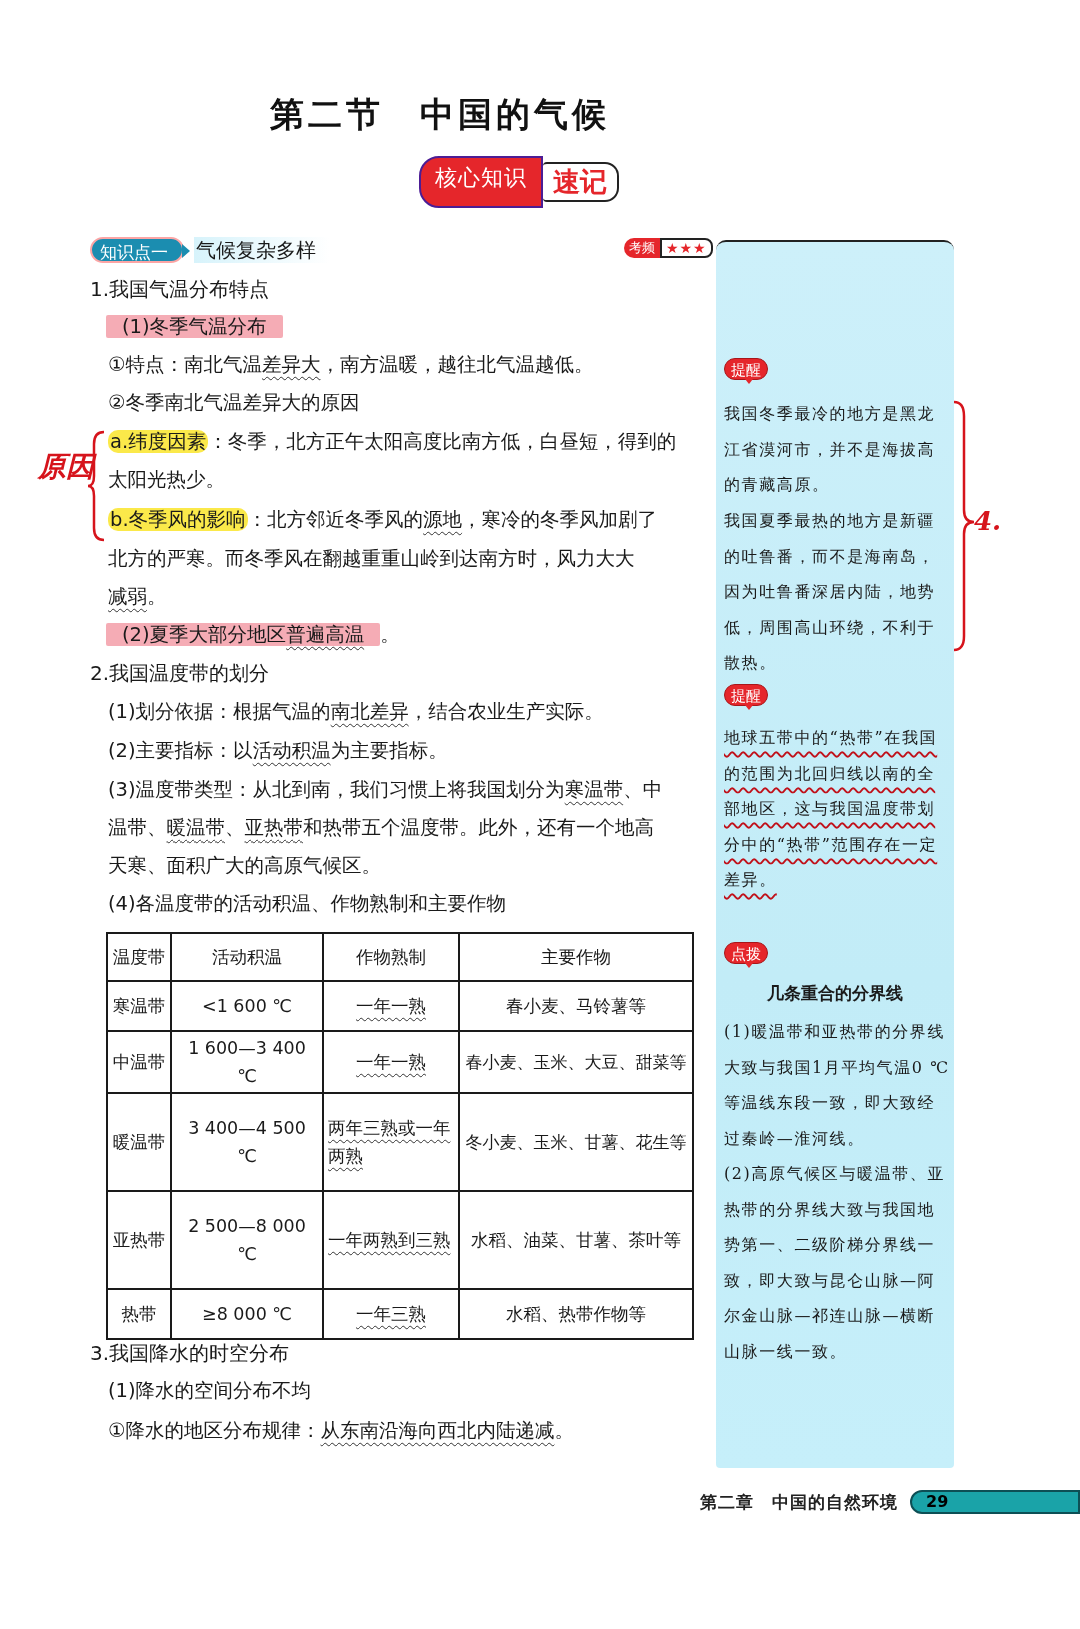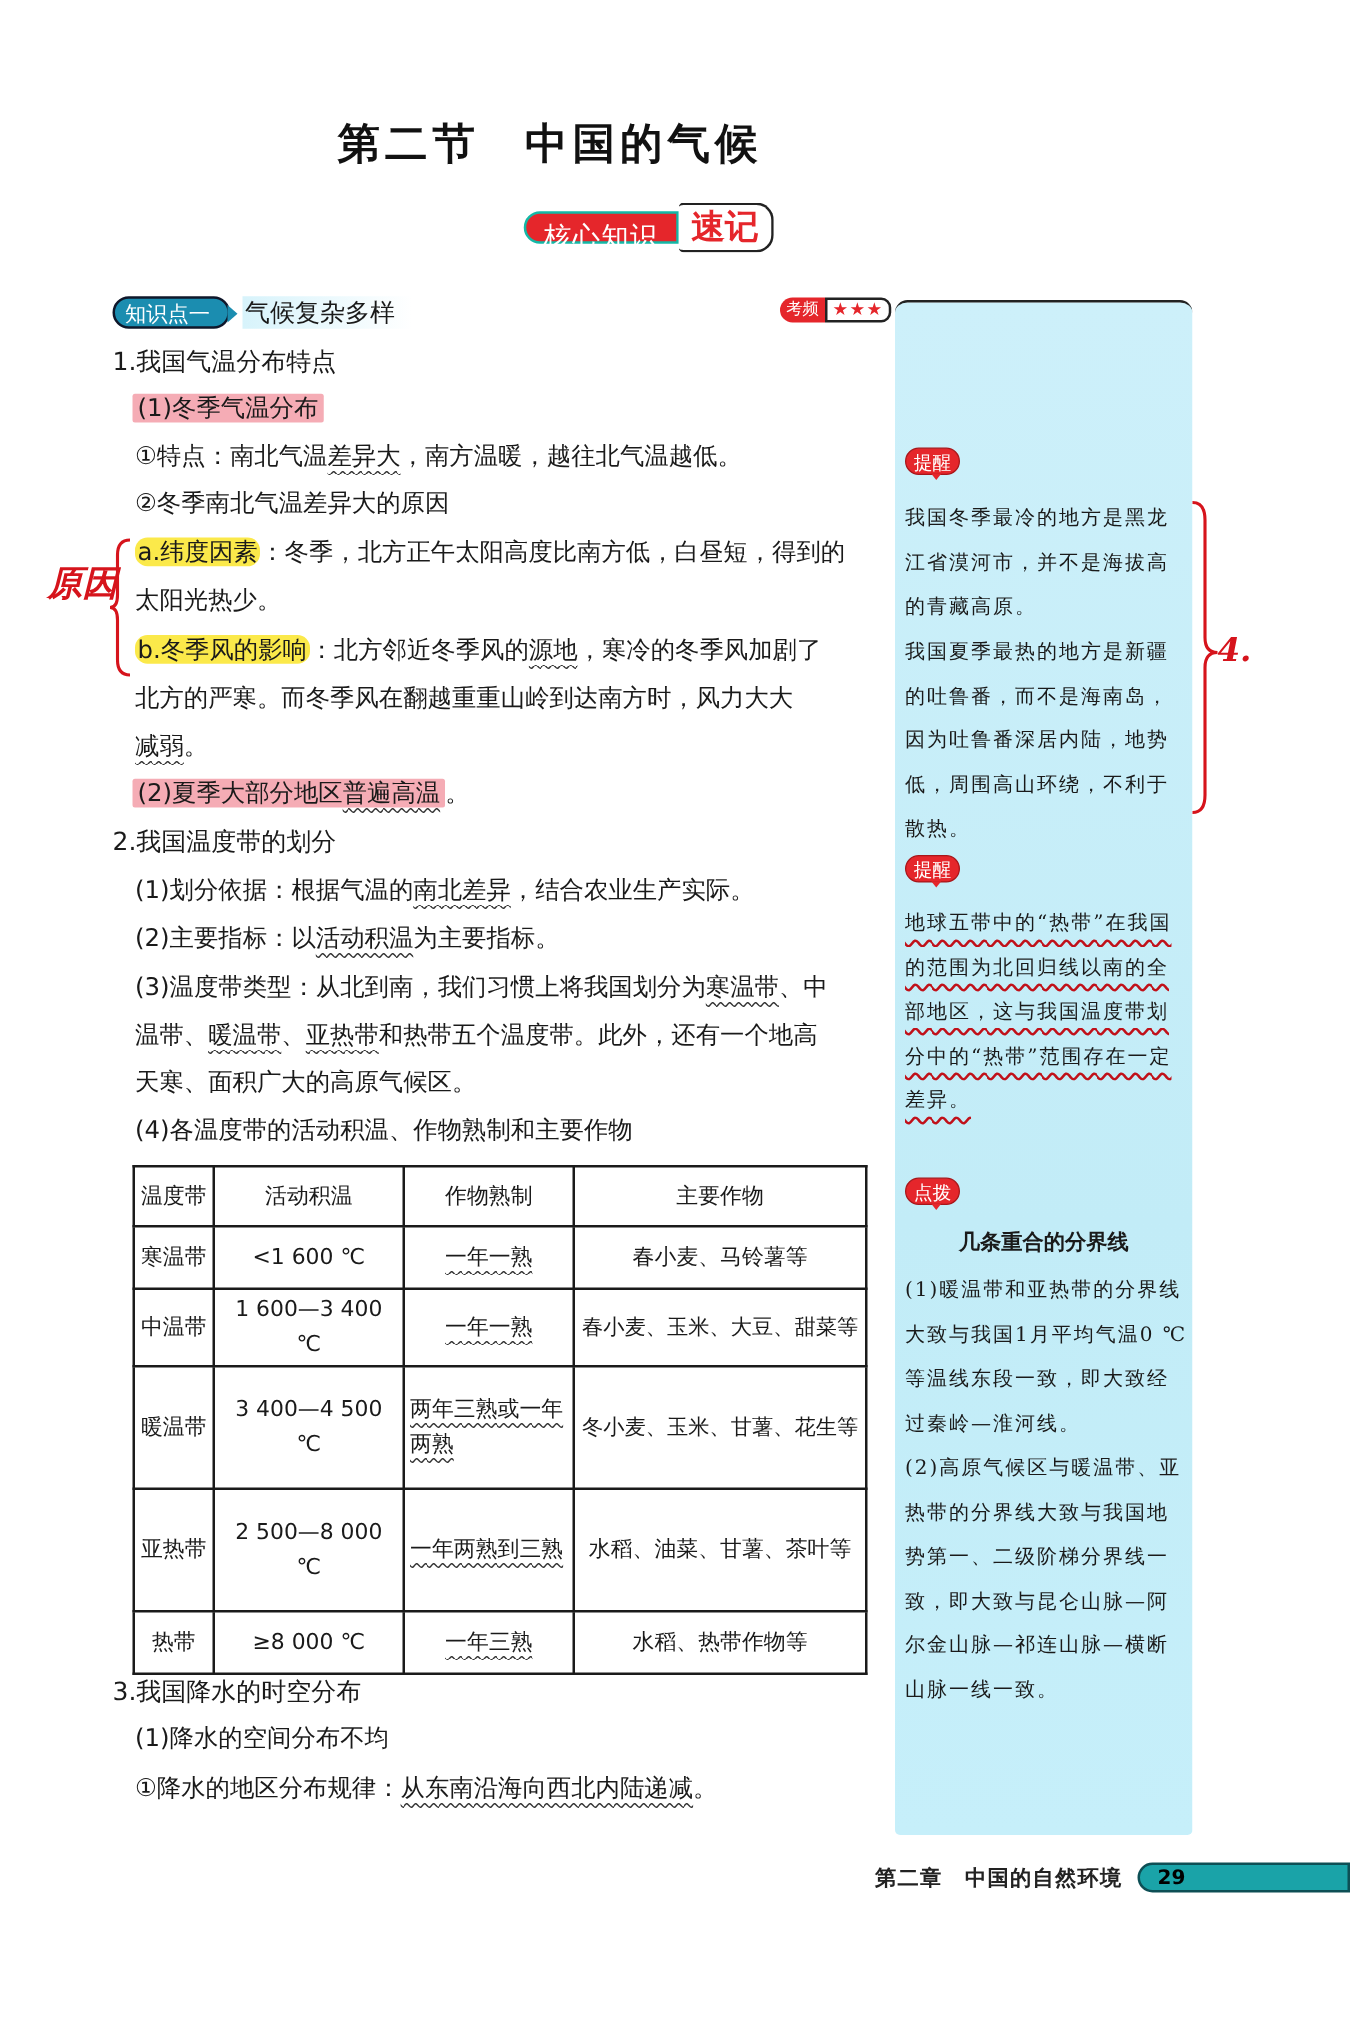--- a/index.html
+++ b/index.html
@@ -7,37 +7,37 @@
   body { position: relative; font-family: "DejaVu Sans", "Liberation Sans", sans-serif; color: #1a1a1a; }
 
   .abs { position: absolute; }
 
   
   .page-title { left: 0; width: 880px; top: 92px; text-align: center; font-family: "DejaVu Serif", "Liberation Serif", serif; font-weight: bold; font-size: 34px; letter-spacing: 4px; color: #111; }
   .page-title .gap { display: inline-block; width: 36px; }
 
   
   .core-badge { top: 162px; left: 419px; height: 40px; display: flex; align-items: center; }
-  .core-left { background: #e5262b; color: #fff; font-size: 22px; height: 26px; line-height: 40px; padding: 0 14px 0 14px; border-radius: 20px 0 0 20px; border: 2px solid #14b8a6; letter-spacing: 1px; }
+  .core-left { background: #e5262b; color: #fff; font-size: 22px; height: 52px; line-height: 40px; padding: 0 14px 0 14px; border-radius: 20px 0 0 20px; border: 2px solid #4c1d95; letter-spacing: 1px; }
   .core-right { background: #fff; color: #e5262b; font-weight: bold; font-size: 27px; height: 40px; line-height: 36px; padding: 0 10px; border: 2px solid #222; border-left: none; border-radius: 4px 14px 14px 4px; }
 
   
   .kp { top: 236px; left: 90px; height: 28px; display: flex; align-items: center; }
-  .kp-tag { background: #1b8db0; color: #fff; font-size: 17px; padding: 0 14px 0 8px; height: 26px; line-height: 26px; border-radius: 13px; border: 2px solid #0f172a; position: relative; }
+  .kp-tag { background: #1b8db0; color: #fff; font-size: 17px; padding: 0 14px 0 8px; height: 26px; line-height: 26px; border-radius: 13px; border: 2px solid #fca5a5; position: relative; }
   .kp-tag::after { content: ""; position: absolute; right: -8px; top: 5px; width: 0; height: 0; border-top: 7px solid transparent; border-bottom: 7px solid transparent; border-left: 8px solid #1b8db0; }
   .kp-title { margin-left: 10px; font-size: 20px; padding: 0 14px 0 2px; background: linear-gradient(90deg, #d7f3fb, #ffffff); height: 26px; line-height: 26px; }
 
   .freq { top: 238px; left: 594px; display: flex; align-items: center; padding-left: 30px; }
   .freq-label { background: #e5262b; color: #fff; font-size: 13px; height: 20px; line-height: 20px; padding: 0 5px; border-radius: 10px 0 0 10px; }
   .freq-stars { border: 2px solid #222; border-radius: 0 8px 8px 0; height: 20px; line-height: 16px; padding: 0 4px; color: #e5262b; font-size: 14px; letter-spacing: 1px; background: #fff; }
   .line { position: absolute; font-size: 19.5px; line-height: 30px; white-space: nowrap; color: #1a1a1a; }
   .h { font-size: 20px; }
   .wavy { text-decoration: underline wavy #333; text-decoration-thickness: 1px; text-underline-offset: 5px; }
   .hl-yellow { background: #fbe94a; padding: 0 2px; border-radius: 10px; }
-  .hl-red { background: rgba(232, 70, 90, 0.45); padding: 0 4px; border-radius: 2px; }
+  .hl-red { background: rgba(232, 70, 90, 0.45); padding: 0 16px; border-radius: 2px; }
 
   
   table.zones { position: absolute; left: 106px; top: 932px; width: 588px; border-collapse: collapse; font-size: 17.5px; }
   table.zones td, table.zones th { border: 2px solid #1a1a1a; text-align: center; font-weight: normal; vertical-align: middle; padding: 2px 4px; line-height: 28px; }
   table.zones th { height: 48px; }
   .c0 { width: 64px; margin-top: 36px; }
   .c1 { width: 152px; }
   .c2 { width: 136px; }
 
   

